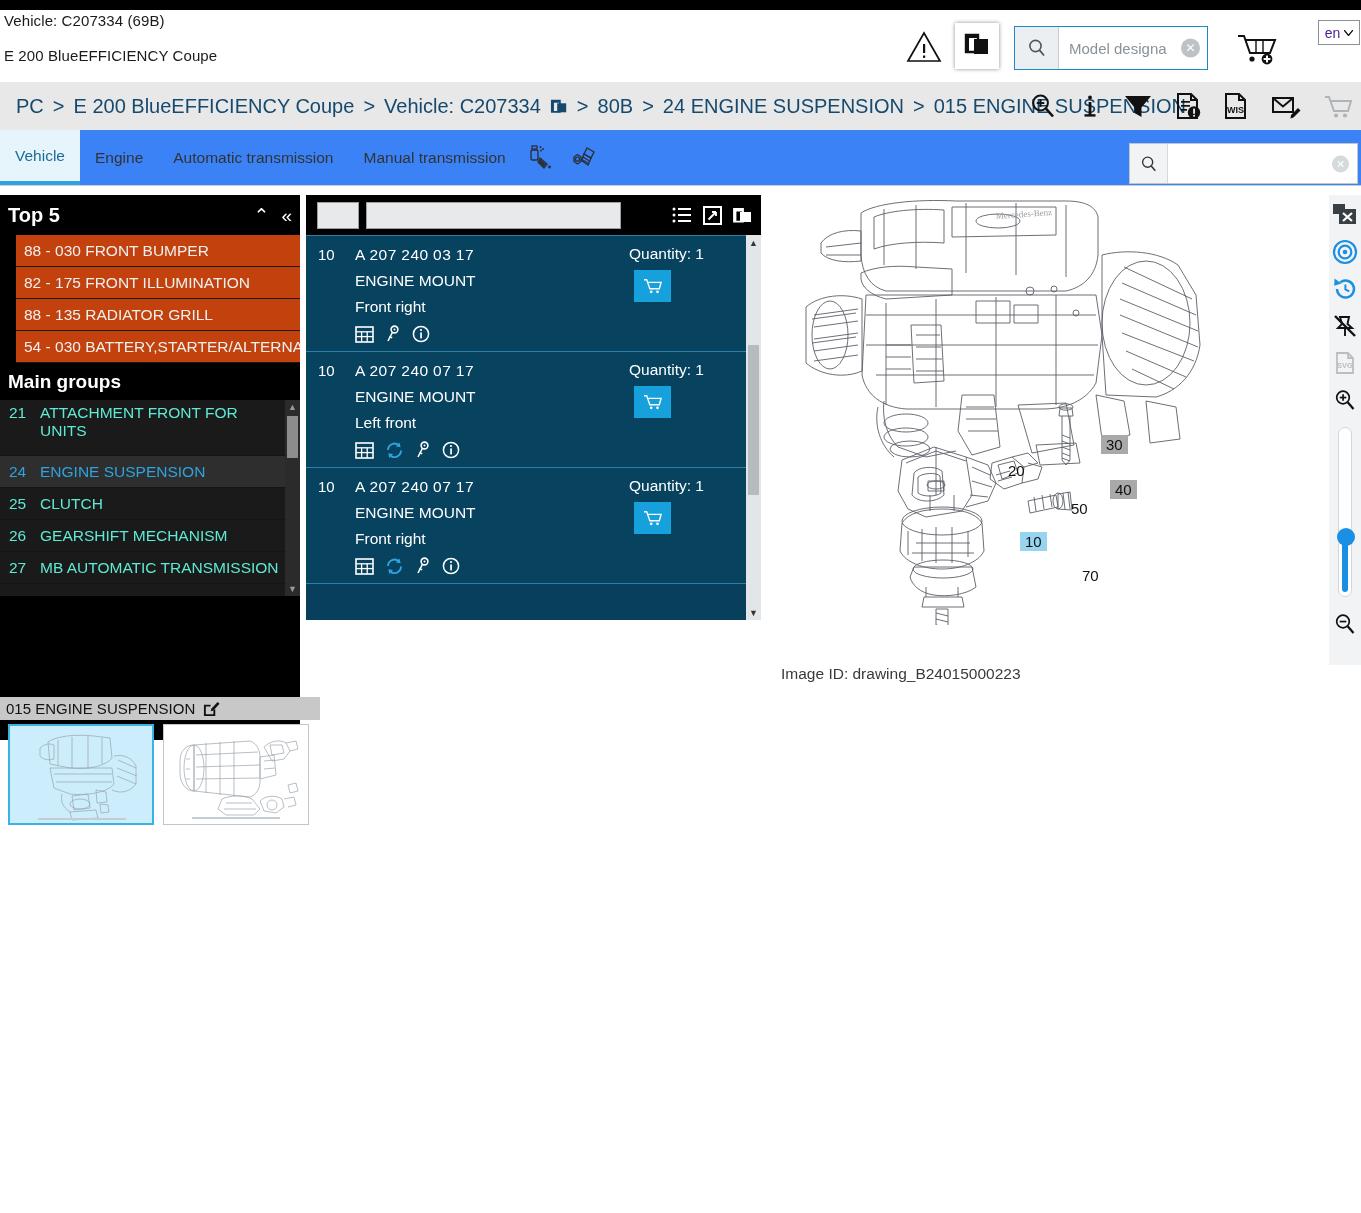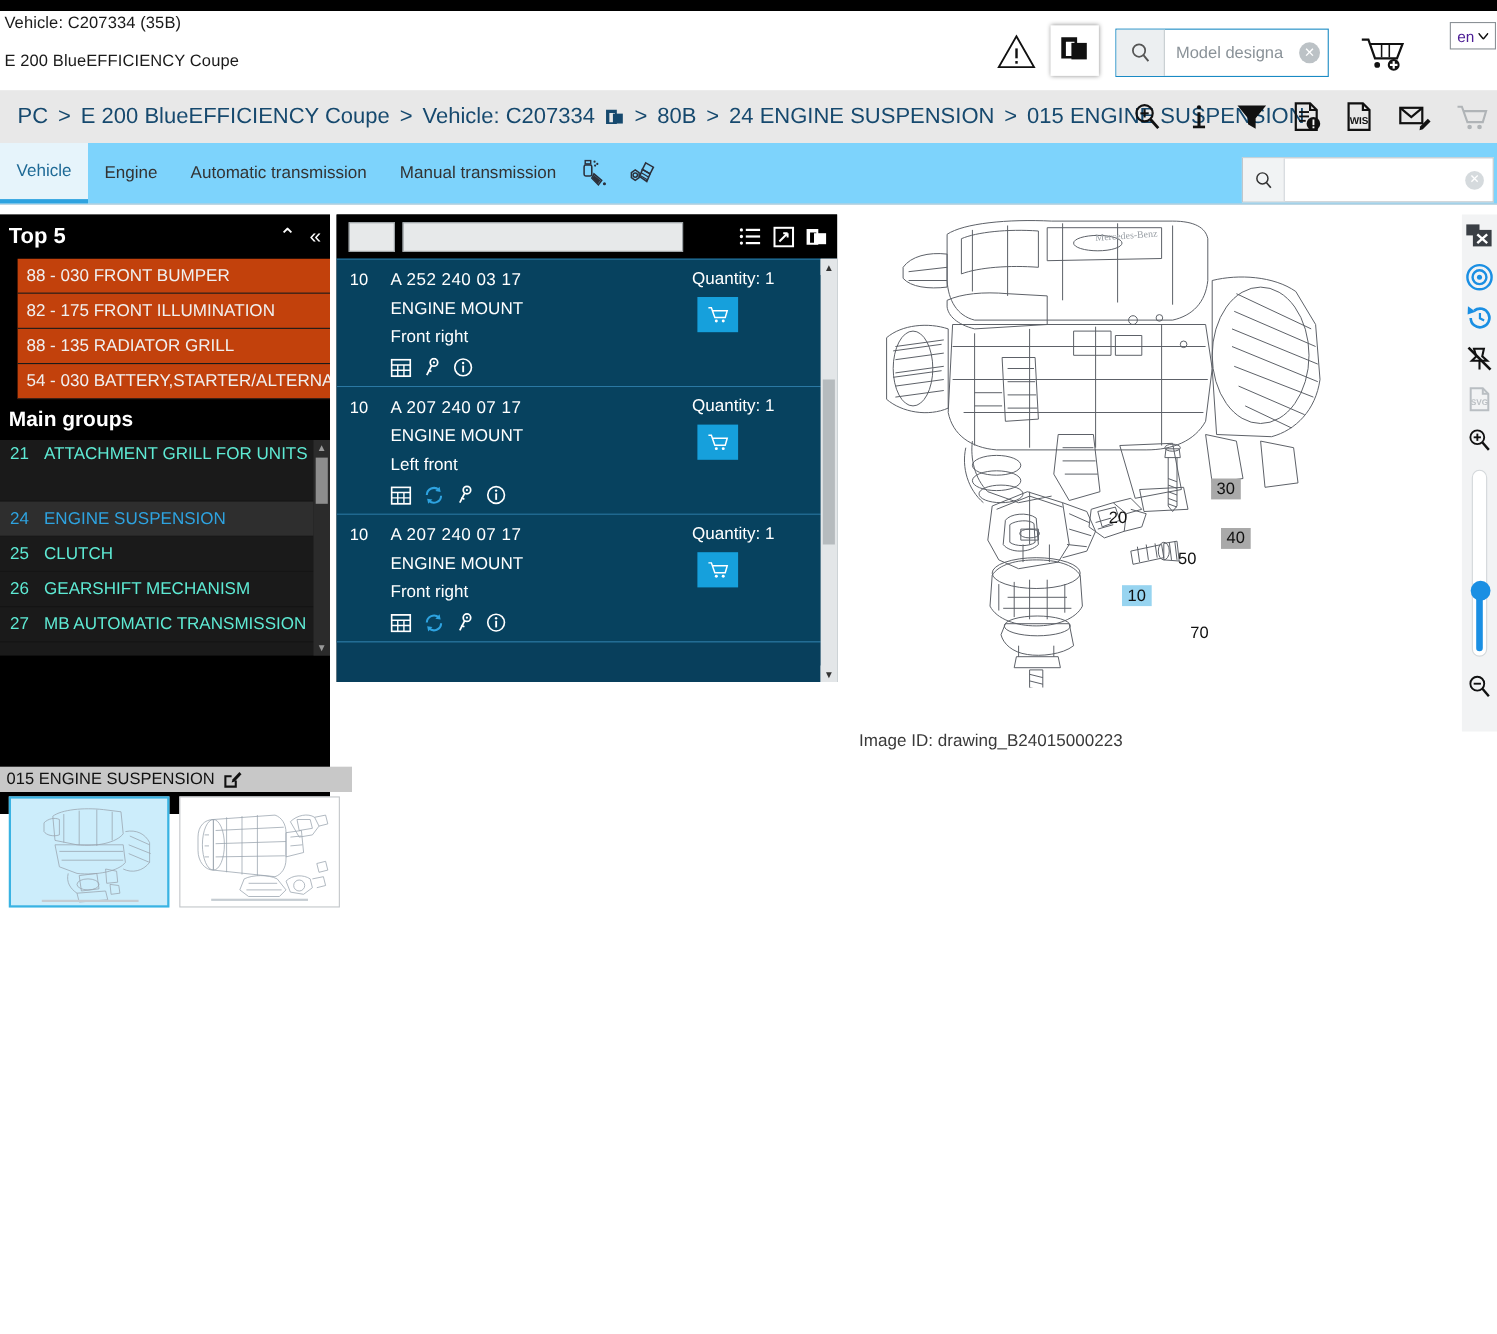--- a/index.html
+++ b/index.html
@@ -89,21 +89,21 @@
 
   .crumb-tools {
     position: absolute; right: 8px; top: 0; height: 48px;
     display: flex; align-items: center; gap: 22px;
   }
   .crumb-tools .ct { cursor: pointer; display: flex; align-items: center; }
 
   
   .tab-bar {
     position: absolute; left: 0; top: 130px; width: 1361px; height: 56px;
-    background: #7dd3fc; border-bottom: 1px solid #c9cfd3;
+    background: #3b82f6; border-bottom: 1px solid #c9cfd3;
   }
   .tabs { position: absolute; left: 0; top: 0; display: flex; align-items: stretch; height: 55px; }
   .tab {
     display: flex; align-items: center; padding: 0 15px;
     font-size: 15.5px; color: #333; cursor: pointer;
   }
   .tab.active {
     background: #e6f4fb; color: #1e6a96;
     border-bottom: 4px solid #2ea3e0;
   }
@@ -298,21 +298,21 @@
   }
   .thumb-card.selected { background: #ccedfb; border: 2px solid #39b3e3; }
   .thumb-card svg { position: absolute; left: 0; top: 0; }
 </style>
 </head>
 <body>
 
 <div class="top-strip"></div>
 
 <div class="header">
-  <div class="veh-title">Vehicle: C207334 (35B)</div>
+  <div class="veh-title">Vehicle: C207334 (69B)</div>
   <div class="veh-sub">E 200 BlueEFFICIENCY Coupe</div>
 
   <div class="warn-icon">
     <svg width="38" height="34" viewBox="0 0 38 34">
       <path d="M19 3 L35 31 L3 31 Z" fill="none" stroke="#111" stroke-width="1.7"></path>
       <rect x="18" y="14" width="2.2" height="9" fill="#111"></rect>
       <rect x="18" y="25.5" width="2.2" height="2.4" fill="#111"></rect>
     </svg>
   </div>
 
@@ -505,21 +505,21 @@
   </div>
 
   <div class="mg-head">
     <span class="mg-head-title">Main groups</span>
   </div>
 
   <div class="mg-wrap">
     <div class="mg-list">
       <div class="mg-item tall">
         <span class="num">21</span>
-        <span>ATTACHMENT GRILL FOR UNITS</span>
+        <span>ATTACHMENT FRONT FOR UNITS</span>
       </div>
       <div class="mg-item selected">
         <span class="num">24</span>
         <span>ENGINE SUSPENSION</span>
       </div>
       <div class="mg-item">
         <span class="num">25</span>
         <span>CLUTCH</span>
       </div>
       <div class="mg-item">
@@ -569,21 +569,21 @@
       </span>
     </div>
   </div>
 
   <div class="parts-body">
     <div class="parts-scrollarea">
 
       <div class="part-row">
         <span class="pr-num">10</span>
         <div class="pr-main">
-          <div class="pr-ref">A 252 240 03  17</div>
+          <div class="pr-ref">A 207 240 03  17</div>
           <div class="pr-name">ENGINE MOUNT</div>
           <div class="pr-pos">Front right</div>
           <div class="pr-icons">
             <span>
               <svg width="19" height="17" viewBox="0 0 19 17">
                 <rect x="1" y="1" width="17" height="15" fill="none" stroke="#fff" stroke-width="1.6"></rect>
                 <line x1="1" y1="5.8" x2="18" y2="5.8" stroke="#fff" stroke-width="1.3"></line>
                 <line x1="1" y1="10.6" x2="18" y2="10.6" stroke="#fff" stroke-width="1.3"></line>
                 <line x1="6.6" y1="5.8" x2="6.6" y2="16" stroke="#fff" stroke-width="1.3"></line>
                 <line x1="12.2" y1="5.8" x2="12.2" y2="16" stroke="#fff" stroke-width="1.3"></line>

